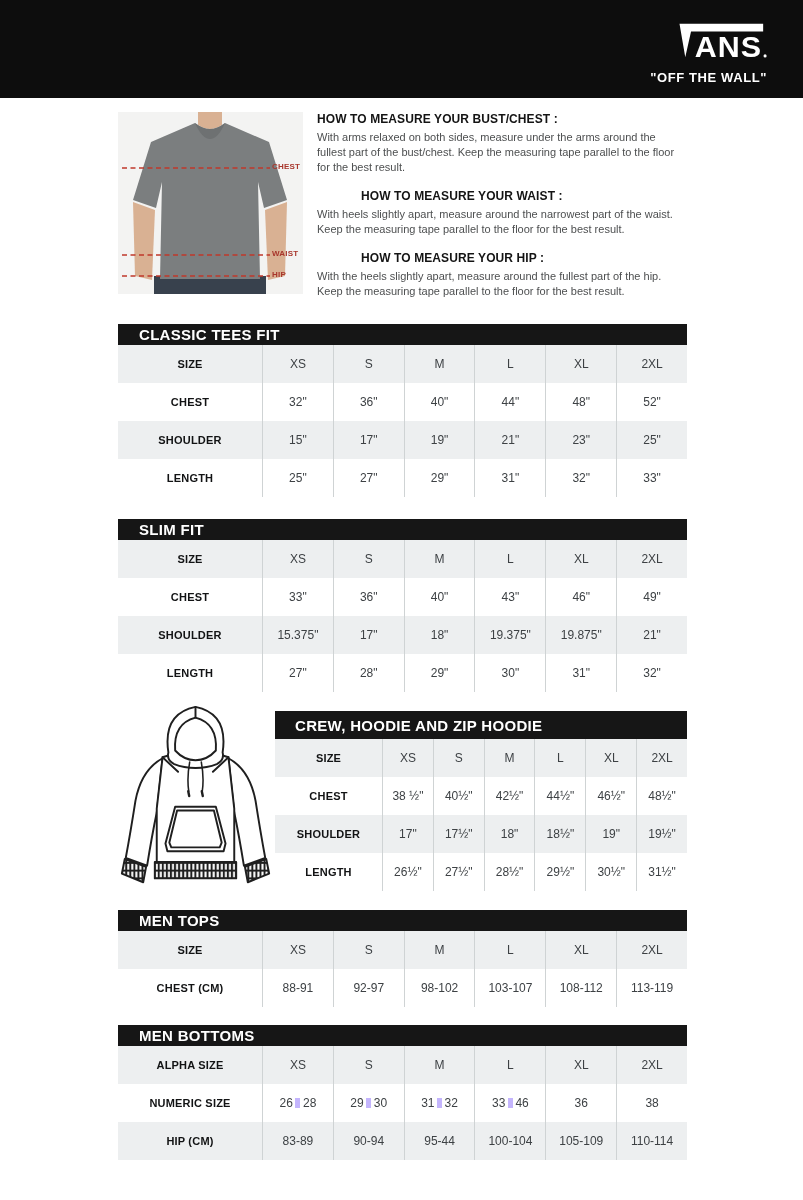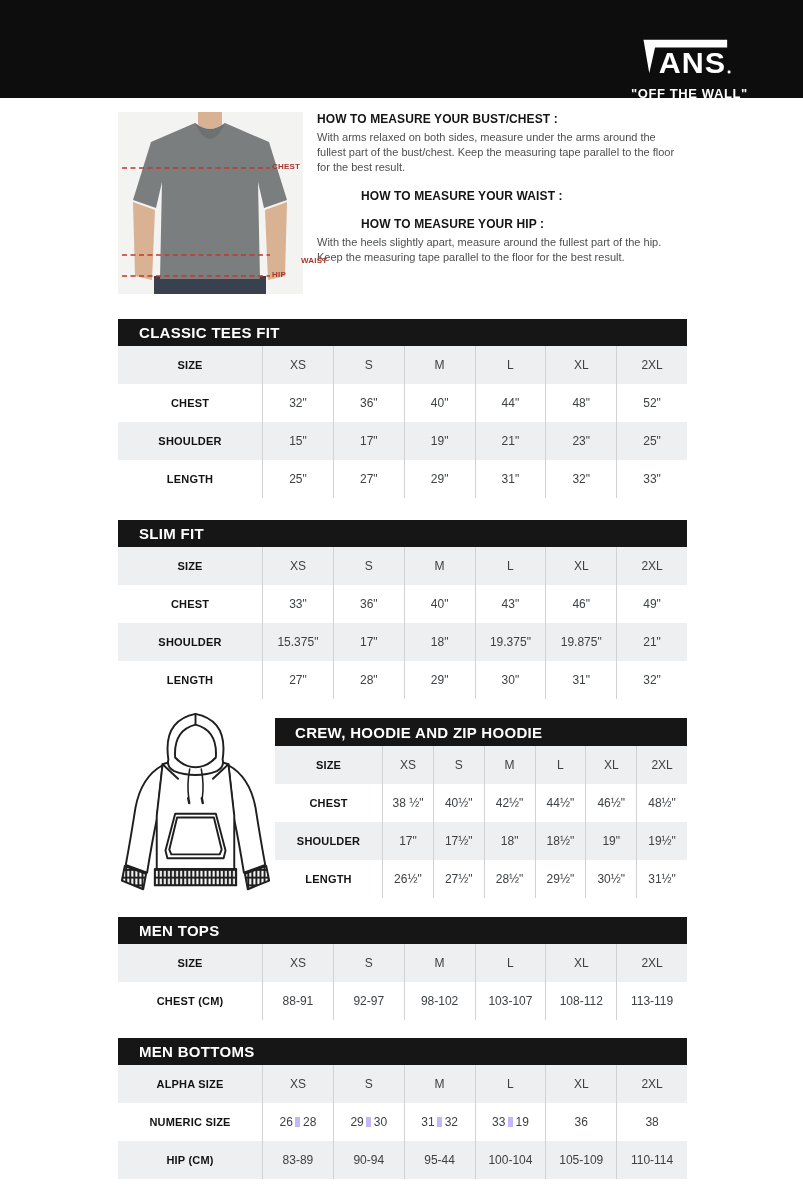--- a/index.html
+++ b/index.html
@@ -3,42 +3,42 @@
 <meta charset="utf-8">
 <style>
   * { box-sizing: border-box; }
   html,body { margin:0; padding:0; }
   body {
     width:803px; height:1200px; background:#ffffff; overflow:hidden;
     font-family:"Liberation Sans", sans-serif; position:relative;
   }
   
   .header { height:98px; background:#0d0d0d; position:relative; }
-  .logo-wrap { position:absolute; top:38px; right:36px; width:136px; text-align:left; }
+  .logo-wrap { position:absolute; top:22px; right:36px; width:136px; text-align:right; }
   .tagline { color:#fff; font-weight:bold; font-size:13px; letter-spacing:.6px; margin-top:6px; white-space:nowrap; }
   
   .measure-section { margin:14px 0 0 118px; width:569px; display:flex; }
   .photo { position:relative; width:185px; height:182px; flex:none; }
   .photo .mlabel { position:absolute; left:154px; font-size:8px; font-weight:bold; color:#a8362c; letter-spacing:.2px; }
   .mlabel.chest { top:50px; }
-  .mlabel.waist { top:144px;margin-left:29px; }
+  .mlabel.waist { top:137px; }
   .mlabel.hip   { top:158px; }
   .howto { margin-left:14px; width:390px; }
   .howto h3 { margin:0 0 4px 0; font-size:12px; color:#141414; letter-spacing:.1px; }
   .howto h3:not(:first-child) { margin-top:14px;padding-left:44px; }
   .howto p { margin:0; font-size:11px; line-height:15px; color:#4d4f50; }
   
   .size-table { margin-left:118px; width:569px; }
   #t-classic { margin-top:25px; }
   #t-slim { margin-top:22px; }
   #t-tops { margin-top:11px; }
   #t-bottoms { margin-top:18px; }
-  .bar { height:27px; background:#161616; color:#fff; display:flex; align-items:center;
+  .bar { height:21px; background:#161616; color:#fff; display:flex; align-items:center;
          padding-left:21px; font-size:15px; font-weight:bold; letter-spacing:.3px; }
-  .trow { display:flex; height:38px;justify-content:center; }
+  .trow { display:flex; height:38px; }
   .trow.alt { background:#edeff0; }
   .tlabel { width:144px; flex:none; display:flex; align-items:center; justify-content:center;
             font-size:11px; font-weight:bold; color:#121314; letter-spacing:.2px; text-align:center; }
   .tcell { flex:1; display:flex; align-items:center; justify-content:center;
            border-left:1px solid #cfd3d4; font-size:12px; color:#3d4144; }
   .tcell.split { padding:14px; }
   .sub { flex:1; height:100%; display:flex; align-items:center; justify-content:center; }
   .sub + .sub { border-left:5px solid #c4b5fd; }
   
   .crew-wrap { margin-left:118px; margin-top:7px; width:569px; display:flex; }
@@ -76,20 +76,21 @@
       <line x1="4" y1="164" x2="152" y2="164" stroke="#c0392b" stroke-width="1.6" stroke-dasharray="5,3.5"></line>
     </svg>
     <span class="mlabel chest">CHEST</span>
     <span class="mlabel waist">WAIST</span>
     <span class="mlabel hip">HIP</span>
   </div>
   <div class="howto">
     <h3>HOW TO MEASURE YOUR BUST/CHEST :</h3>
     <p>With arms relaxed on both sides, measure under the arms around the fullest part of the bust/chest. Keep the measuring tape parallel to the floor for the best result.</p>
     <h3>HOW TO MEASURE YOUR WAIST :</h3>
+    <p>With heels slightly apart, measure around the narrowest part of the waist. Keep the measuring tape parallel to the floor for the best result.</p>
     <h3>HOW TO MEASURE YOUR HIP :</h3>
     <p>With the heels slightly apart, measure around the fullest part of the hip. Keep the measuring tape parallel to the floor for the best result.</p>
   </div>
 </div>
 
 <section class="size-table" id="t-classic">
   <div class="bar">
     <span>CLASSIC TEES FIT</span>
   </div>
   <div class="rows">
@@ -295,21 +296,21 @@
         <div class="tcell split">
           <span class="sub">29</span>
           <span class="sub">30</span>
         </div>
         <div class="tcell split">
           <span class="sub">31</span>
           <span class="sub">32</span>
         </div>
         <div class="tcell split">
           <span class="sub">33</span>
-          <span class="sub">19</span>
+          <span class="sub">46</span>
         </div>
         <div class="tcell split">
           <span class="sub">36</span>
         </div>
         <div class="tcell split">
           <span class="sub">38</span>
         </div>
       </div>
       <div class="trow alt">
         <div class="tlabel">HIP (CM)</div>

